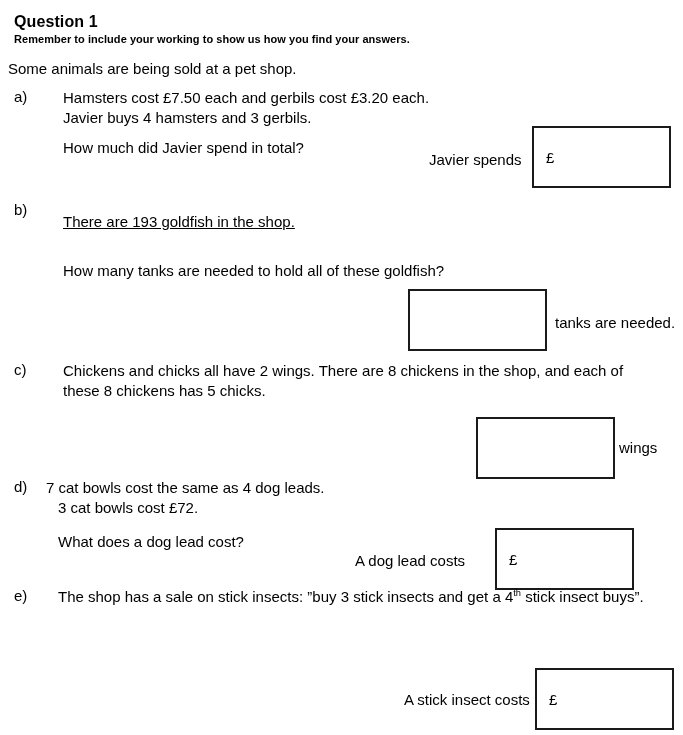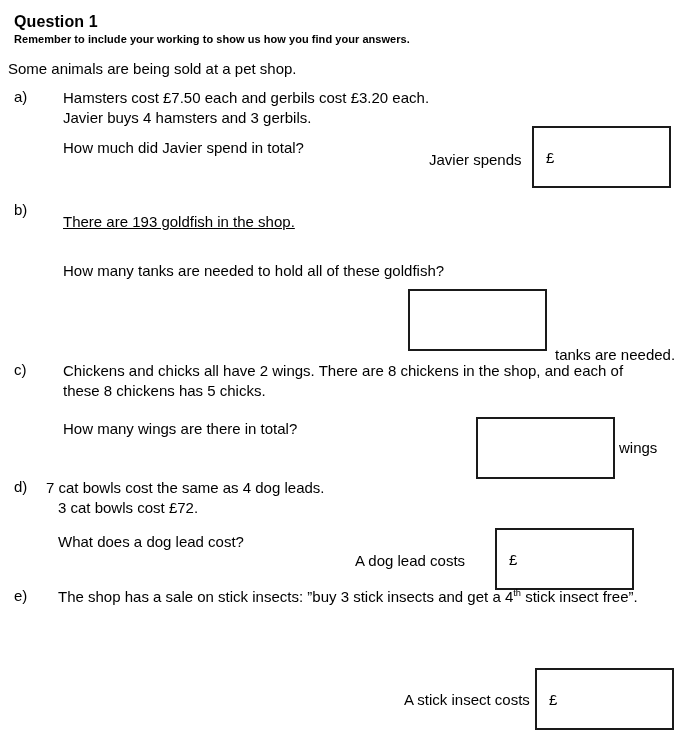--- a/index.html
+++ b/index.html
@@ -110,40 +110,39 @@
   <div class="ans-box" style="left:532px; top:126px; width:139px; height:62px;">
     <span class="currency">£</span>
   </div>
 
   <div class="part-letter" style="top:201px;">b)</div>
   <div class="part-text" style="left:63px; top:212px;text-decoration:underline;">There are 193 goldfish in the shop.</div>
   <div class="part-text" style="left:63px; top:261px;">How many tanks are needed to hold all of these goldfish?</div>
   <div class="ans-box" style="left:408px; top:289px; width:139px; height:62px;">
     <span class="currency"></span>
   </div>
-  <div class="ans-label" style="left:555px; top:314px;margin-top:32px;">tanks are needed.</div>
+  <div class="ans-label" style="left:555px; top:314px;">tanks are needed.</div>
 
   <div class="part-letter" style="top:361px;">c)</div>
   <div class="part-text" style="left:63px; top:361px;">Chickens and chicks all have 2 wings. There are 8 chickens in the shop, and each of</div>
   <div class="part-text" style="left:63px; top:381px;">these 8 chickens has 5 chicks.</div>
-  <div class="part-text" style="left:63px; top:419px;">How many wings are there in total?</div>
   <div class="ans-box" style="left:476px; top:417px; width:139px; height:62px;">
     <span class="currency"></span>
   </div>
   <div class="ans-label" style="left:619px; top:439px;">wings</div>
 
   <div class="part-letter" style="top:478px;">d)</div>
   <div class="part-text" style="left:46px; top:478px;text-align:center;">7 cat bowls cost the same as 4 dog leads.</div>
   <div class="part-text" style="left:58px; top:498px;">3 cat bowls cost £72.</div>
   <div class="part-text" style="left:58px; top:532px;">What does a dog lead cost?</div>
   <div class="ans-label" style="left:355px; top:552px;">A dog lead costs</div>
   <div class="ans-box" style="left:495px; top:528px; width:139px; height:62px;">
     <span class="currency">£</span>
   </div>
 
   <div class="part-letter" style="top:587px;">e)</div>
-  <div class="part-text" style="left:58px; top:587px;"><span>The shop has a sale on stick insects: ”buy 3 stick insects and get a 4</span><sup>th</sup><span> stick insect free”.</span></div>
+  <div class="part-text" style="left:58px; top:587px;"><span>The shop has a sale on stick insects: ”buy 3 stick insects and get a 4</span><sup>th</sup><span> stick insect buys”.</span></div>
   <div class="ans-label" style="left:404px; top:691px;">A stick insect costs</div>
   <div class="ans-box" style="left:535px; top:668px; width:139px; height:62px;">
     <span class="currency">£</span>
   </div>
 
 </div>
 
 </body></html>

